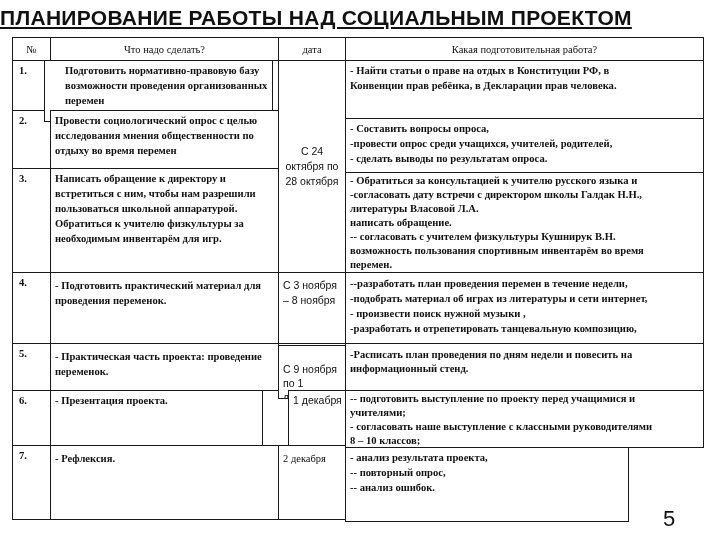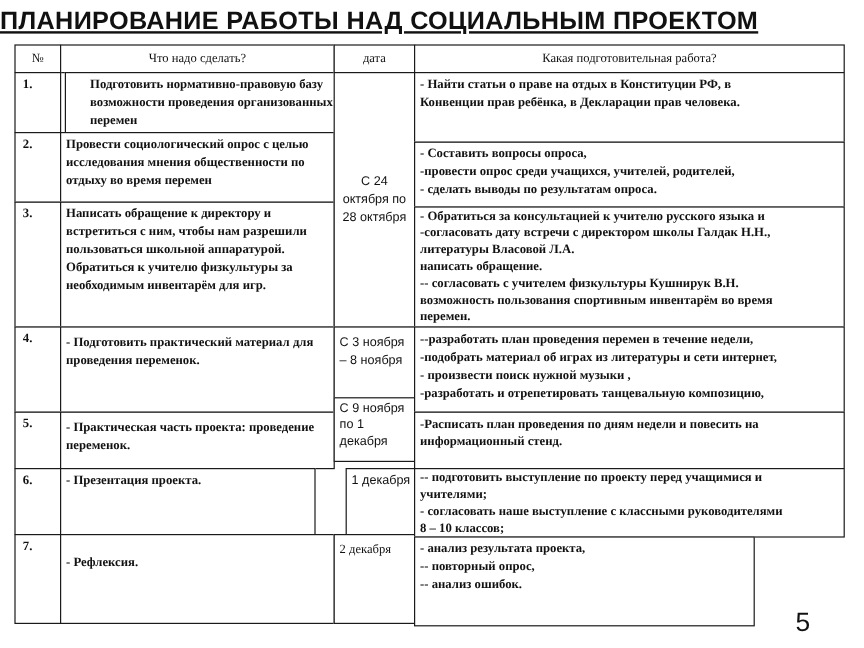--- a/index.html
+++ b/index.html
@@ -33,55 +33,55 @@
   <div class="cell hdr" style="left:345px;top:37px;width:359px;height:24px;">Какая подготовительная работа?</div>
 
   <div class="cell num" style="left:12px;top:60px;width:39px;height:51px;">1.</div>
   <div class="cell num" style="left:12px;top:110px;width:39px;height:59px;">2.</div>
   <div class="cell num" style="left:12px;top:168px;width:39px;height:105px;">3.</div>
   <div class="cell num" style="left:12px;top:272px;width:39px;height:72px;">4.</div>
   <div class="cell num" style="left:12px;top:343px;width:39px;height:48px;">5.</div>
   <div class="cell num" style="left:12px;top:390px;width:39px;height:56px;">6.</div>
   <div class="cell num" style="left:12px;top:445px;width:39px;height:75px;">7.</div>
 
-  <div class="cell" style="left:54px;top:60px;width:229px;height:62px;padding-left:20px;">
+  <div class="cell" style="left:44px;top:60px;width:229px;height:62px;padding-left:20px;">
     <span class="wrap">Подготовить нормативно-правовую базу возможности проведения организованных перемен</span>
   </div>
   <div class="cell" style="left:50px;top:110px;width:229px;height:59px;">
     <span class="wrap">Провести социологический опрос с целью исследования мнения общественности по отдыху во время перемен</span>
   </div>
   <div class="cell" style="left:50px;top:168px;width:229px;height:105px;">
     <span class="wrap">Написать обращение к директору и встретиться с ним, чтобы нам разрешили пользоваться школьной аппаратурой.</span>
     <span class="wrap">Обратиться к учителю физкультуры за необходимым инвентарём для игр.</span>
   </div>
   <div class="cell" style="left:50px;top:272px;width:229px;height:72px;padding-top:5px;">
     <span class="wrap">- Подготовить практический материал для проведения переменок.</span>
   </div>
   <div class="cell" style="left:50px;top:343px;width:229px;height:48px;padding-top:5px;">
     <span class="wrap">- Практическая часть проекта: проведение переменок.</span>
   </div>
   <div class="cell" style="left:50px;top:390px;width:213px;height:56px;">
     <span class="wrap">- Презентация проекта.</span>
   </div>
-  <div class="cell" style="left:50px;top:445px;width:229px;height:75px;padding-top:16px;">
+  <div class="cell" style="left:50px;top:445px;width:229px;height:75px;padding-top:5px;">
     <span class="wrap">- Рефлексия.</span>
   </div>
 
   <div class="cell date center" style="left:278px;top:60px;width:68px;height:213px;">
     <div>
       <span class="line">С 24</span>
       <span class="line">октября по</span>
       <span class="line">28 октября</span>
     </div>
   </div>
   <div class="cell date" style="left:278px;top:272px;width:68px;height:72px;padding-top:5px;">
     <span class="line">С 3 ноября</span>
     <span class="line">– 8 ноября</span>
   </div>
-  <div class="cell date" style="left:278px;top:331px;width:68px;height:54px;padding-top:1px;line-height:14px;">
+  <div class="cell date" style="left:278px;top:345px;width:68px;height:54px;padding-top:16px;line-height:14px;">
     <span class="line">С 9 ноября</span>
     <span class="line">по 1</span>
     <span class="line">декабря</span>
   </div>
   <div class="cell date" style="left:278px;top:390px;width:68px;height:56px;margin-left:10px;">
     <span class="line">1 декабря</span>
   </div>
   <div class="cell date serif" style="left:278px;top:445px;width:68px;height:75px;padding-top:5px;">
     <span class="line">2 декабря</span>
   </div>

